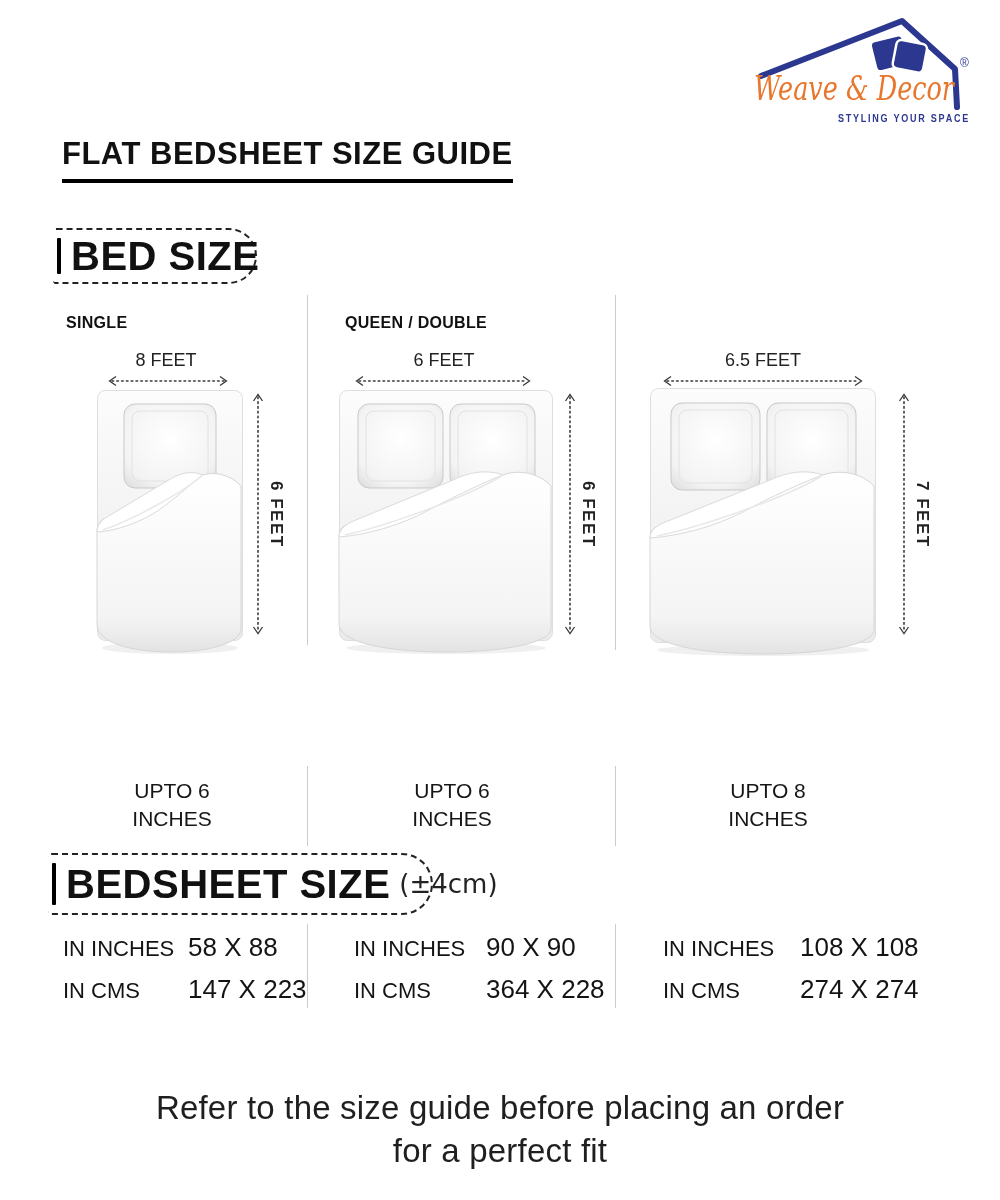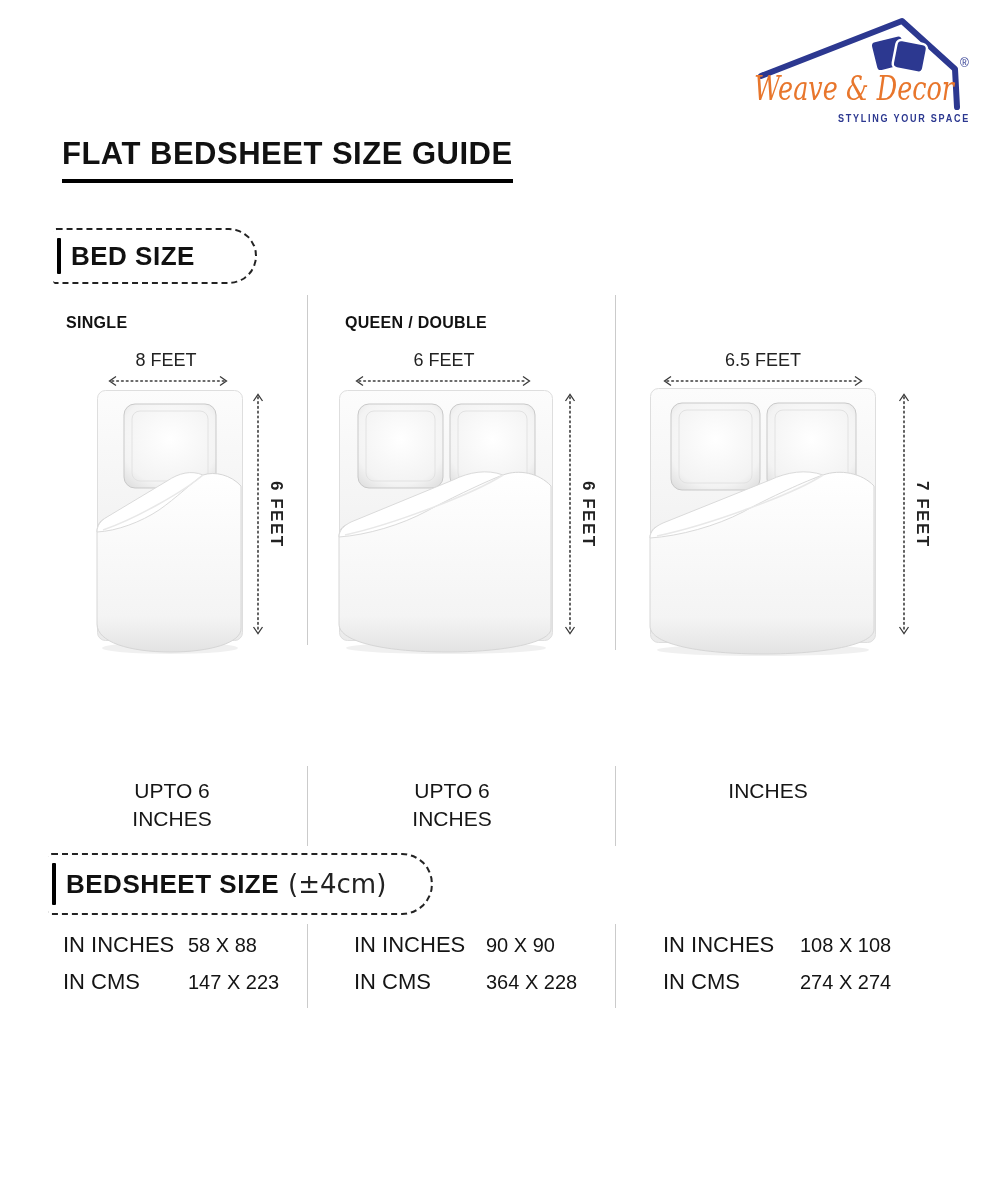--- a/index.html
+++ b/index.html
@@ -19,21 +19,21 @@
   .badge{
     border:2px dashed #222;border-left:none;
     border-radius:4px 31px 31px 4px;
     display:flex;align-items:center;box-sizing:border-box;
     background:#fff;
   }
   .badge-bar{
     position:absolute;left:4px;top:8px;bottom:8px;width:4px;background:#000;border-radius:1px;
   }
   .badge-text{
-    font-weight:bold;font-size:26px;letter-spacing:.5px;color:#111;margin-left:18px;white-space:nowrap;text-align:right;
+    font-weight:bold;font-size:40px;letter-spacing:.5px;color:#111;margin-left:18px;white-space:nowrap;text-align:right;
   }
   .badge-sub{
     font-family:"DejaVu Sans",sans-serif;font-weight:400;font-size:26px;color:#222;margin-left:9px;white-space:nowrap;
   }
 
   
   .divider{position:absolute;width:1px;background:#cbcbcb;}
   .bed-name{font-size:16px;font-weight:bold;letter-spacing:.3px;color:#111;white-space:nowrap;}
   .dim-label{font-size:18px;font-weight:400;text-align:center;color:#222;white-space:nowrap;}
   .vdim{display:flex;align-items:center;justify-content:center;}
@@ -41,21 +41,21 @@
     writing-mode:vertical-rl;text-orientation:mixed;
     font-size:17px;font-weight:600;letter-spacing:1.5px;color:#222;white-space:nowrap;
   }
 
   
   .upto{font-size:21px;line-height:28px;text-align:center;color:#161616;}
 
   
   .size-col{display:grid;grid-template-columns:auto 1fr;grid-row-gap:11px;align-items:baseline;}
   .size-label{font-size:22px;color:#141414;white-space:nowrap;}
-  .size-value{font-size:20px;color:#141414;white-space:nowrap;}
+  .size-value{font-size:26px;color:#141414;white-space:nowrap;}
 
   
   .footer-note{
     text-align:center;font-size:33px;line-height:43px;font-weight:300;color:#1f1f1f;letter-spacing:.2px;
   }
 </style>
 </head>
 <body>
 
 <div class="canvas">
@@ -210,20 +210,21 @@
 
   <div class="abs upto" style="left:72px;top:777px;width:200px;">
     <div>UPTO 6</div>
     <div>INCHES</div>
   </div>
   <div class="abs upto" style="left:352px;top:777px;width:200px;">
     <div>UPTO 6</div>
     <div>INCHES</div>
   </div>
   <div class="abs upto" style="left:668px;top:777px;width:200px;">
+    <div>UPTO 8</div>
     <div>INCHES</div>
   </div>
 
   <div class="abs badge" style="left:48px;top:853px;width:385px;height:62px;">
     <div class="badge-bar"></div>
     <span class="badge-text">BEDSHEET SIZE</span>
     <span class="badge-sub">(±4cm)</span>
   </div>
 
   <div class="divider" style="left:307px;top:924px;height:84px;"></div>
@@ -243,14 +244,18 @@
     <span class="size-value">364 X 228</span>
   </div>
 
   <div class="abs size-col" style="left:663px;top:932px;grid-template-columns:137px auto;">
     <span class="size-label">IN INCHES</span>
     <span class="size-value">108 X 108</span>
     <span class="size-label">IN CMS</span>
     <span class="size-value">274 X 274</span>
   </div>
 
+  <div class="abs footer-note" style="left:0;top:1086px;width:1000px;">
+    <div>Refer to the size guide before placing an order</div>
+    <div>for a perfect fit</div>
+  </div>
 
 </div>
 
 </body></html>

